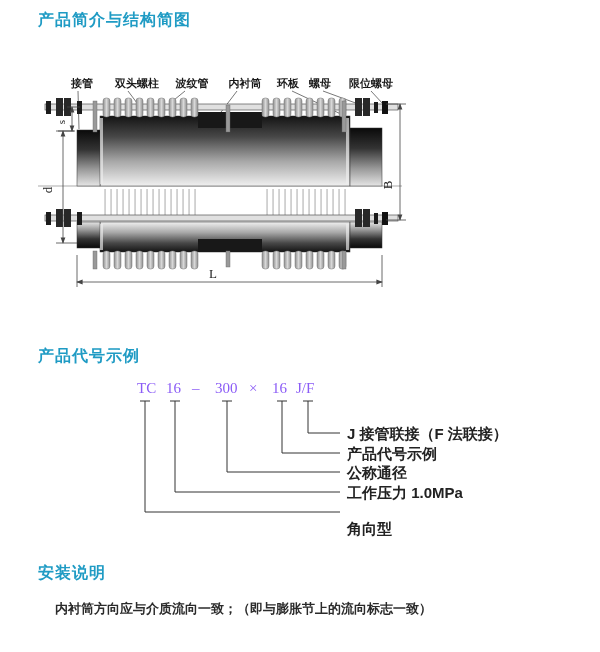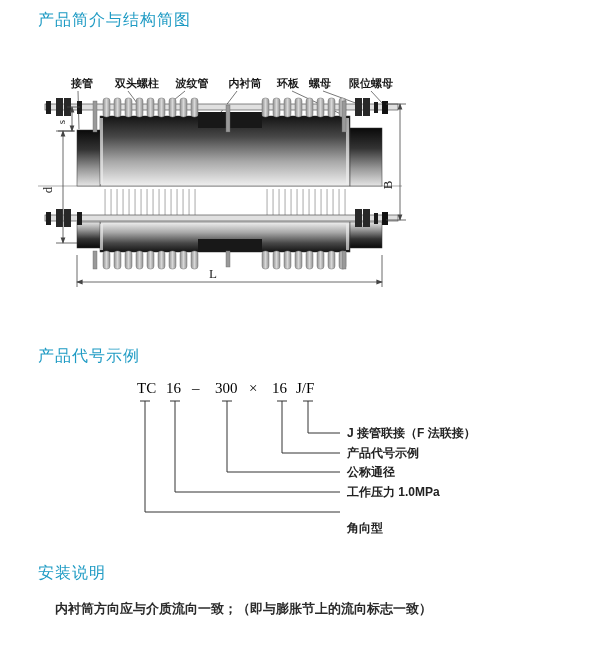--- a/index.html
+++ b/index.html
@@ -4,33 +4,33 @@
 <style>
   html,body{margin:0;padding:0;}
   .page{
     position:relative; width:600px; height:652px;
     background:#ffffff; overflow:hidden;
     font-family:"Liberation Sans", sans-serif;
     color:#222;
   }
   .sec-title{
     position:absolute; left:38px; margin:0;
-    font-size:16px; font-weight:normal; letter-spacing:1px;
+    font-size:16px; font-weight:bold; letter-spacing:1px;
     color:#1f9bc4;
   }
   .diagram-svg{position:absolute; left:30px; top:65px;}
   .code-seg{
     position:absolute; top:380px;
     font-family:"Liberation Serif", serif;
-    font-size:15px; color:#000000; white-space:nowrap;
+    font-size:15px; color:#8b5cf6; white-space:nowrap;
   }
   .callout-svg{position:absolute; left:100px; top:395px;}
   .callout-label{
     position:absolute; left:347px; height:18px;
-    font-size:12px; font-weight:bold; color:#222; white-space:nowrap;
+    font-size:15px; font-weight:bold; color:#222; white-space:nowrap;
   }
   .install-line{
     position:absolute; left:55px; margin:0;
     font-size:13px; font-weight:bold; color:#2b2b2b; white-space:nowrap;
   }
   svg text.part{font-family:"Liberation Sans",sans-serif; font-size:11px; font-weight:bold; fill:#1a1a1a;}
   svg text.dim{font-family:"Liberation Serif",serif; font-size:13px; fill:#1a1a1a;}
 </style>
 </head>
 <body>

